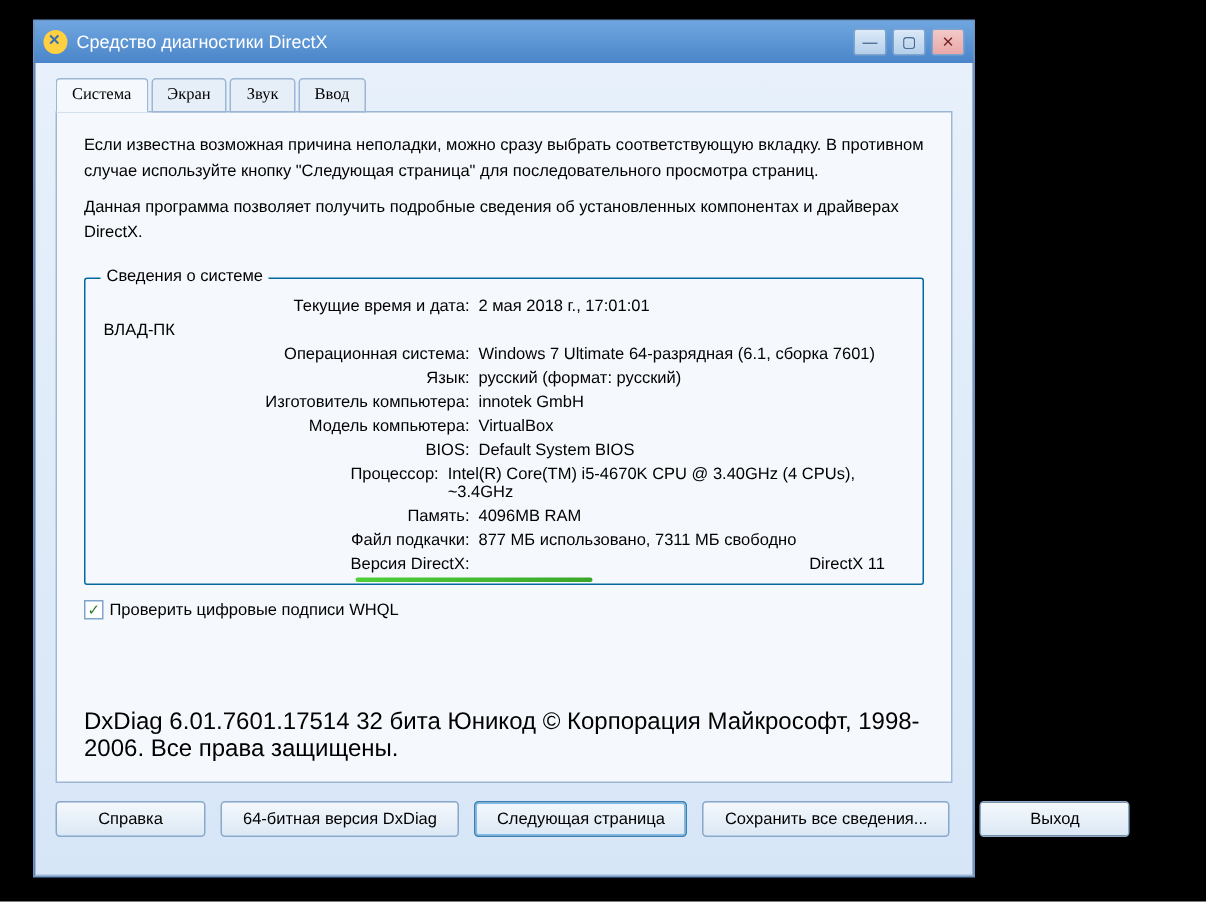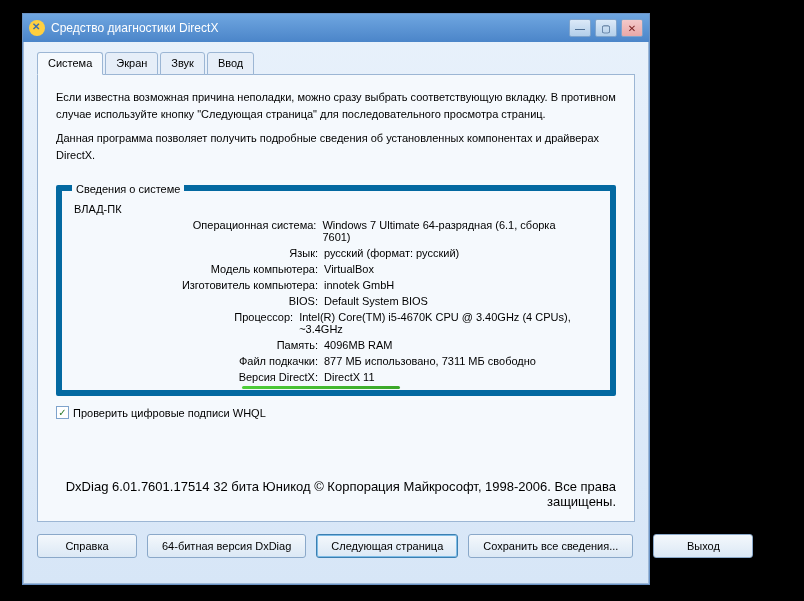--- a/index.html
+++ b/index.html
@@ -63,37 +63,38 @@
     margin-bottom: -1px;
   }
   .tab {
     padding: 4px 10px 5px 10px;
     border: 1px solid #9cb6d4;
     background: #e6eef8;
     border-top-left-radius: 3px;
     border-top-right-radius: 3px;
     margin-right: 2px;
     cursor: pointer;
+    font-family: Liberation Serif, serif;
   }
   .tab.active {
     background: #f5f9fd;
     border-bottom: 1px solid #f5f9fd;
   }
   .tabpage {
     border: 1px solid #9cb6d4;
     background: #f5f9fd;
     padding: 14px 18px 12px 18px;
     height: 448px;
     display: flex;
     flex-direction: column;
   }
   .intro { line-height: 1.5; margin-bottom: 8px; }
   .intro p { margin-bottom: 8px; }
   .fieldset {
-    border: 6px solid #0369a1;
+    border: 1px solid #0369a1;
     border-radius: 2px;
     padding: 12px 25px 3px 12px;
     margin-top: 6px;
     position: relative;
   }
   .fieldset .legend {
     position: absolute;
     top: -8px; left: 10px;
     background: #f5f9fd;
     padding: 0 4px;
@@ -103,20 +104,21 @@
     display: flex;
     margin-bottom: 4px;
   }
   .sysrow .label {
     width: 250px;
     text-align: right;
     padding-right: 6px;
   }
   .sysrow.highlight {
     position: relative;
+    justify-content: space-between;
   }
   .sysrow.highlight::after {
     content: "";
     position: absolute;
     left: 168px; top: 15px;
     width: 158px; height: 3px;
     background: linear-gradient(90deg,#4fcf3a,#3aa628);
     border-radius: 2px;
   }
   .chkrow {
@@ -124,22 +126,22 @@
     display: flex; align-items: center; gap: 4px;
   }
   .chkbox {
     width: 13px; height: 13px;
     border: 1px solid #7ea3cc;
     background: #fff;
     display: inline-flex; align-items: center; justify-content: center;
     font-size: 10px; color: #2a7a2a;
   }
   .footer-text {
-    text-align: right;
-    font-size: 13px;
+    text-align: left;
+    font-size: 16px;
     margin-top: auto;
   }
   .button-row {
     display: flex;
     gap: 10px;
     margin-top: 12px;
     align-items: flex-end;
   }
   .btn {
     flex: 0 0 auto;
@@ -183,37 +185,41 @@
     <div class="tabpage">
       <div class="intro">
         <p>Если известна возможная причина неполадки, можно сразу выбрать соответствующую вкладку. В противном случае используйте кнопку "Следующая страница" для последовательного просмотра страниц.</p>
         <p>Данная программа позволяет получить подробные сведения об установленных компонентах и драйверах DirectX.</p>
       </div>
 
       <div class="fieldset">
         <div class="legend">Сведения о системе</div>
 
         <div class="sysrow">
+          <span class="label">Текущие время и дата:</span>
+          <span class="value">2 мая 2018 г., 17:01:01</span>
+        </div>
+        <div class="sysrow">
           <span class="value">ВЛАД-ПК</span>
         </div>
         <div class="sysrow">
           <span class="label">Операционная система:</span>
           <span class="value">Windows 7 Ultimate 64-разрядная (6.1, сборка 7601)</span>
         </div>
         <div class="sysrow">
           <span class="label">Язык:</span>
           <span class="value">русский (формат: русский)</span>
         </div>
         <div class="sysrow">
+          <span class="label">Изготовитель компьютера:</span>
+          <span class="value">innotek GmbH</span>
+        </div>
+        <div class="sysrow">
           <span class="label">Модель компьютера:</span>
           <span class="value">VirtualBox</span>
-        </div>
-        <div class="sysrow">
-          <span class="label">Изготовитель компьютера:</span>
-          <span class="value">innotek GmbH</span>
         </div>
         <div class="sysrow">
           <span class="label">BIOS:</span>
           <span class="value">Default System BIOS</span>
         </div>
         <div class="sysrow">
           <span class="label">Процессор:</span>
           <span class="value">Intel(R) Core(TM) i5-4670K CPU @ 3.40GHz (4 CPUs), ~3.4GHz</span>
         </div>
         <div class="sysrow">

